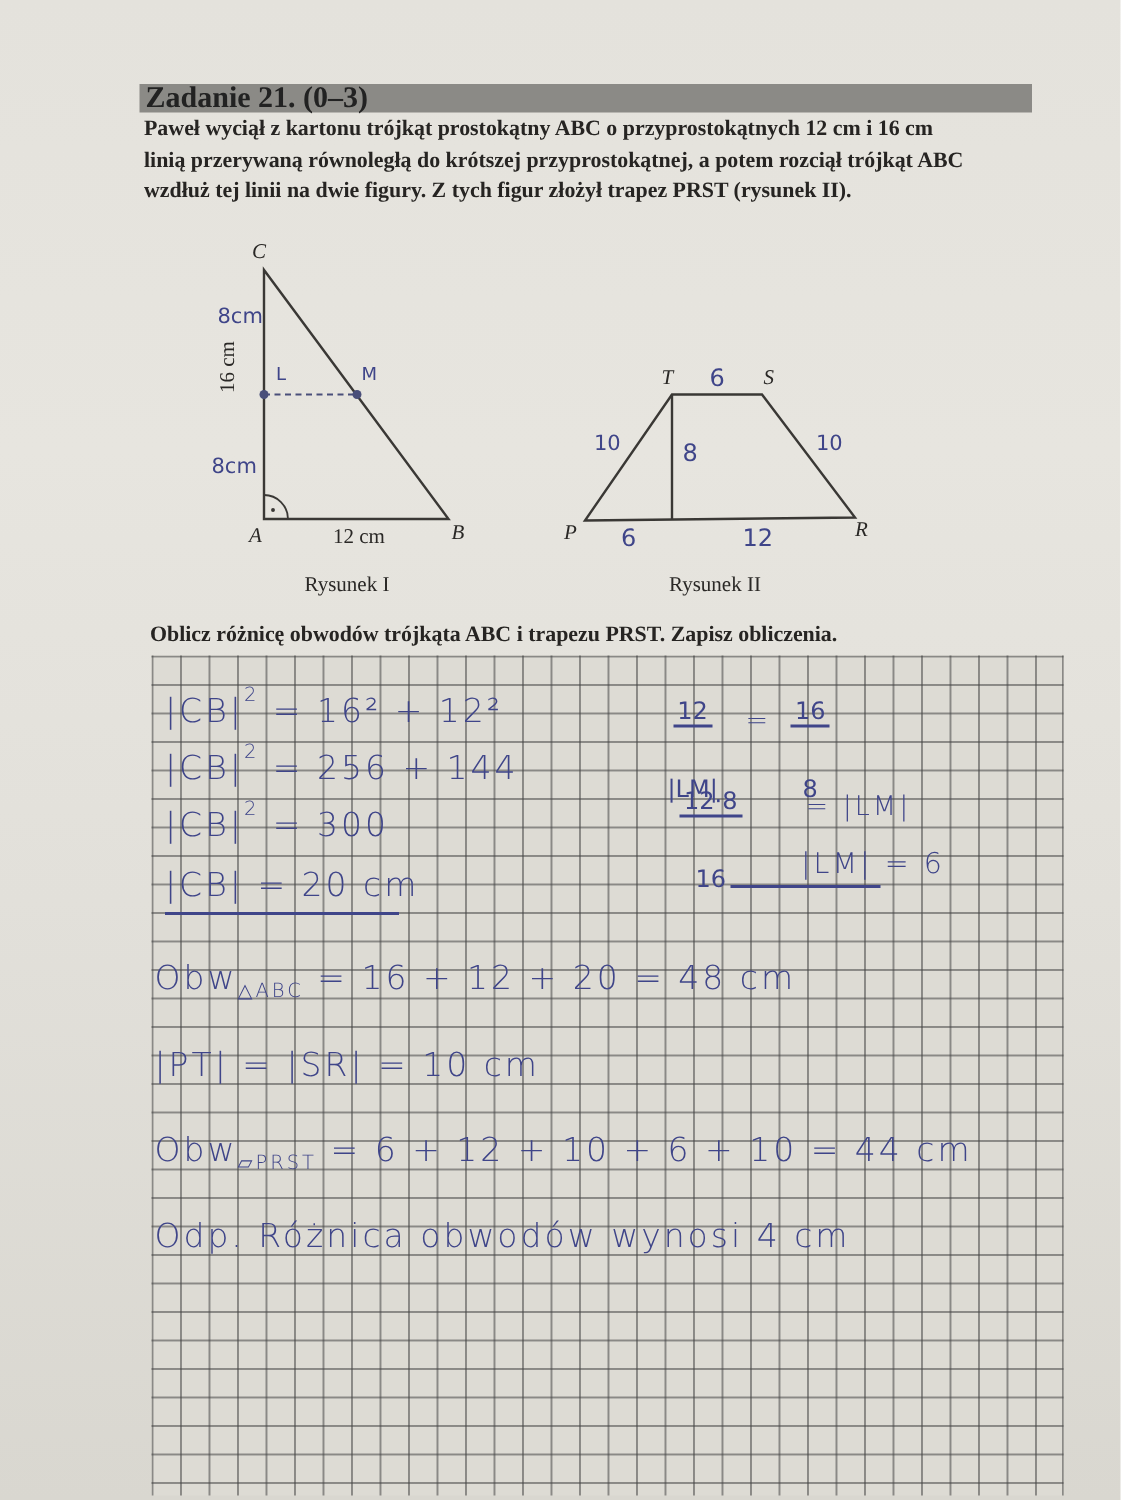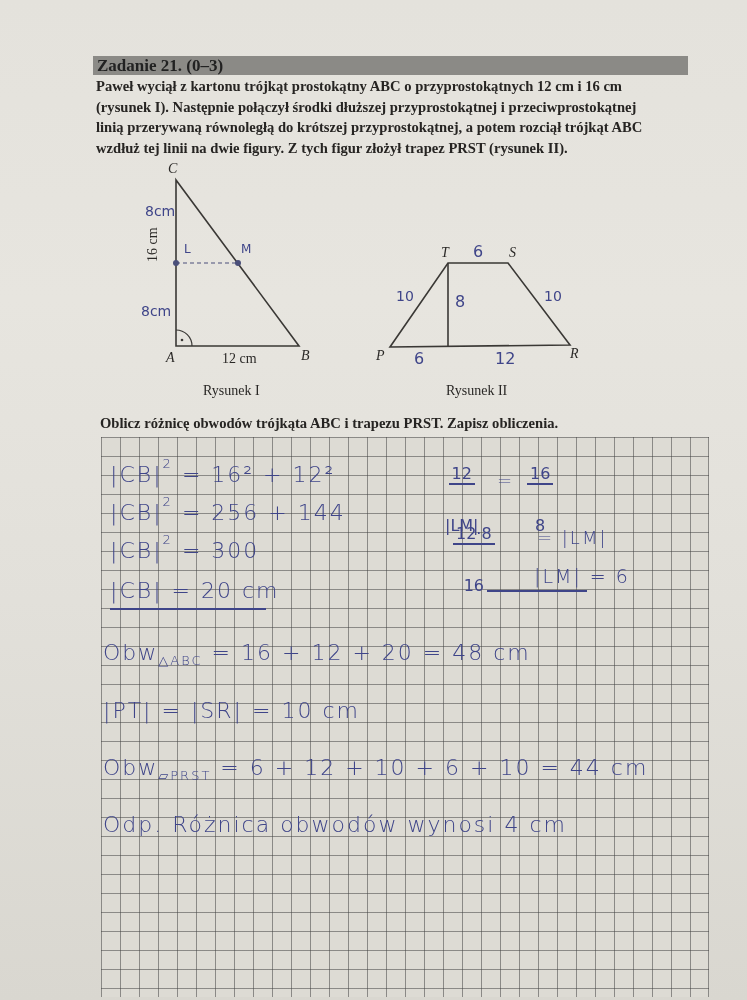--- a/index.html
+++ b/index.html
@@ -7,21 +7,21 @@
     width:747px;height:1000px;position:relative;overflow:hidden;
     background:linear-gradient(180deg,#e4e2dc 0%,#e7e5df 30%,#e2e0da 60%,#d9d7d0 100%);
     font-family:"Liberation Serif","DejaVu Serif",serif;
     color:#1e1c1a;
   }
   .header-bar{
     position:absolute;left:93px;top:56px;width:595px;height:19px;
     background:#8b8a86;
   }
   .header-bar span{
-    position:absolute;left:4px;top:0px;font-weight:bold;font-size:17px;line-height:19px;color:#222;
+    position:absolute;left:4px;top:0px;font-weight:bold;font-size:20px;line-height:19px;color:#222;
   }
   .task-text{
     position:absolute;left:96px;top:76px;width:600px;
     font-weight:bold;font-size:14.6px;line-height:20.5px;color:#262422;
     text-align:justify;
   }
   .task-text p{margin:0;}
   svg.figs{position:absolute;left:0;top:0;}
   .caption{position:absolute;font-size:14px;color:#2a2826;}
   .question{
@@ -53,21 +53,20 @@
 </style>
 </head>
 <body>
 
 <div class="header-bar">
   <span>Zadanie 21. (0–3)</span>
 </div>
 
 <div class="task-text">
   <p>Paweł wyciął z kartonu trójkąt prostokątny ABC o przyprostokątnych 12 cm i 16 cm</p>
-  <p>(rysunek I). Następnie połączył środki dłuższej przyprostokątnej i przeciwprostokątnej</p>
   <p>linią przerywaną równoległą do krótszej przyprostokątnej, a potem rozciął trójkąt ABC</p>
   <p>wzdłuż tej linii na dwie figury. Z tych figur złożył trapez PRST (rysunek II).</p>
 </div>
 
 <svg class="figs" width="747" height="420">
 
   <g stroke="#3a3835" stroke-width="1.6" fill="none">
     <polygon points="176,180 176,346 299,346"></polygon>
     <path d="M176,330 A16,16 0 0 1 192,346" stroke-width="1.2"></path>
   </g>

